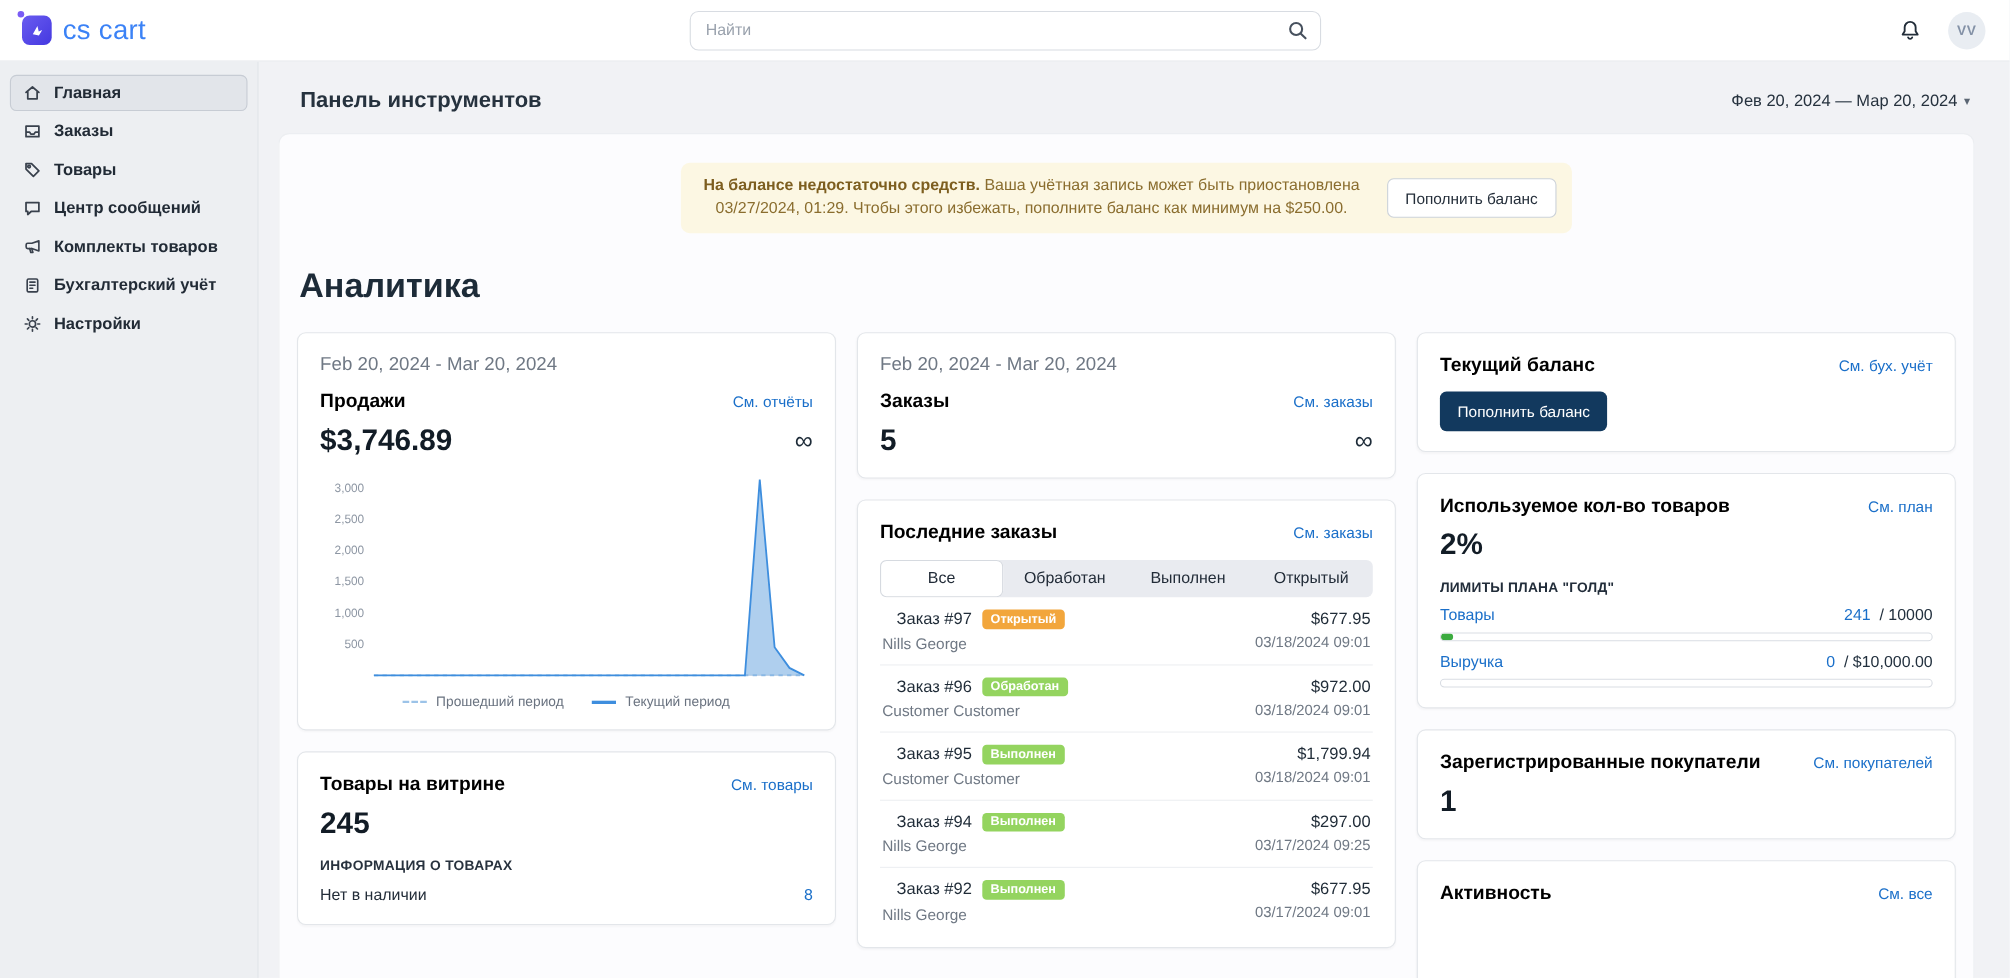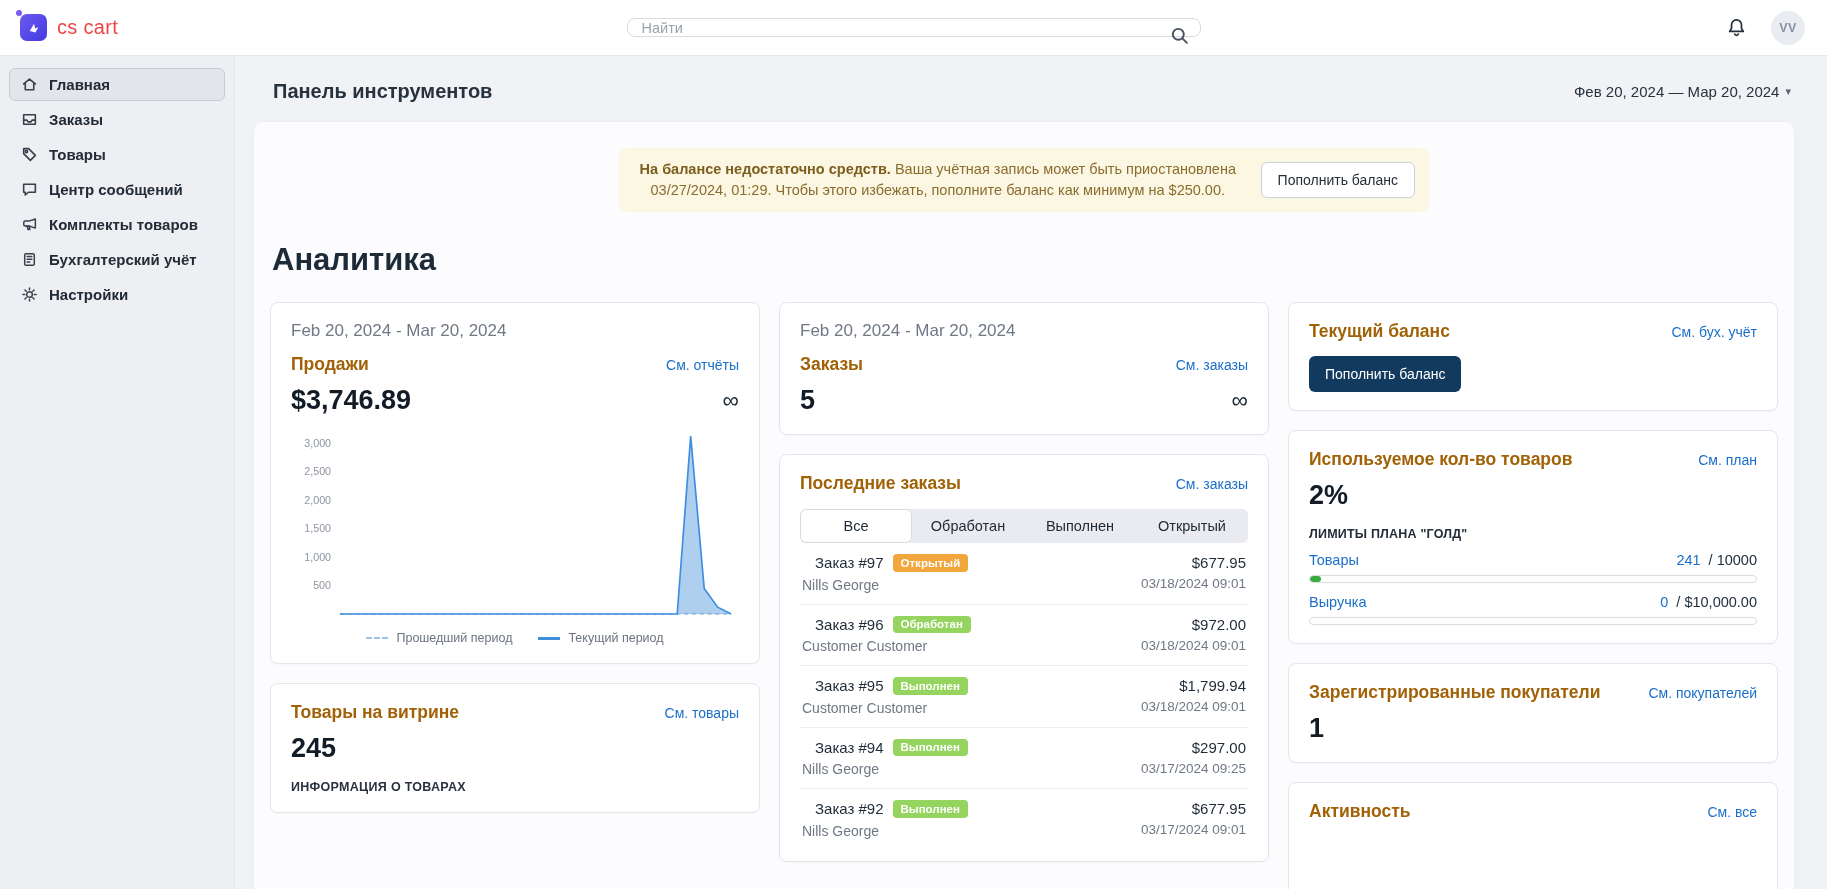--- a/index.html
+++ b/index.html
@@ -4,23 +4,23 @@
 <style>
   * { margin:0; padding:0; box-sizing:border-box; }
   html,body { width:1827px; height:889px; overflow:hidden; }
   body { font-family:"Liberation Sans", sans-serif; background:#f1f2f5; color:#233140; }
 
   
   .topbar { height:56px; background:#fff; border-bottom:1px solid #e5e8ec; display:flex; align-items:center; position:relative; z-index:5; }
   .logo { display:flex; align-items:center; gap:10px; margin-left:20px; cursor:pointer; }
   .logo-mark { position:relative; width:27px; height:27px; border-radius:7px; background:linear-gradient(135deg,#6a5cf0,#4438e0); display:flex; align-items:center; justify-content:center; }
   .logo-dot { position:absolute; left:-4px; top:-4px; width:6px; height:6px; border-radius:50%; background:#7a5cf5; }
-  .logo-text { font-size:20px; color:#ef4444; font-weight:500; letter-spacing:.3px; }
+  .logo-text { font-size:25px; color:#3b82f6; font-weight:500; letter-spacing:.3px; }
   .search-wrap { position:absolute; left:50%; transform:translateX(-50%); width:574px; }
-  .search-wrap input { width:100%; height:19px; border:1px solid #d8dce2; border-radius:8px; padding:0 42px 0 14px; font-size:14.5px; color:#6d28d9; background:#fff; outline:none; font-family:inherit; }
+  .search-wrap input { width:100%; height:36px; border:1px solid #d8dce2; border-radius:8px; padding:0 42px 0 14px; font-size:14.5px; color:#6d28d9; background:#fff; outline:none; font-family:inherit; }
   .search-wrap input::placeholder { color:#9aa2ad; }
   .search-icon { position:absolute; right:12px; top:8px; color:#47515e; }
   .topbar-right { margin-left:auto; display:flex; align-items:center; gap:24px; margin-right:22px; }
   .bell { color:#232e3a; cursor:pointer; display:flex; }
   .avatar { width:34px; height:34px; border-radius:50%; background:#e9edf2; color:#8391a6; font-size:12.5px; font-weight:700; display:flex; align-items:center; justify-content:center; letter-spacing:.5px; cursor:pointer; }
 
   
   .app { display:flex; height:833px; }
   .sidebar { width:235px; background:#edeff2; border-right:1px solid #e2e5e9; padding-top:10px; flex-shrink:0; }
   .side-item { display:flex; align-items:center; gap:11px; margin:2px 9px; padding:7px 11px; border-radius:6px; border:1px solid transparent; font-size:15px; font-weight:700; color:#222b36; cursor:pointer; }
@@ -41,21 +41,21 @@
   .banner-text b { color:#7d5e1f; }
   .banner-btn { background:#fff; border:1px solid #ccd2d9; border-radius:6px; padding:9px 16px; font-size:14px; color:#242e3a; white-space:nowrap; cursor:pointer; font-family:inherit; }
 
   .section-title { font-size:31px; font-weight:700; color:#1d2b38; margin:30px 0 24px 2px; }
 
   
   .cards-grid { display:grid; grid-template-columns:1fr 1fr 1fr; gap:19px; align-items:start; }
   .col { display:flex; flex-direction:column; gap:19px; }
   .card { background:#fff; border:1px solid #e3e6ea; border-radius:8px; padding:18px 20px; box-shadow:0 1px 2px rgba(16,24,40,.03); }
   .card-head { display:flex; justify-content:space-between; align-items:baseline; }
-  .card-title { font-size:17.5px; font-weight:700; color:#a16207; }
+  .card-title { font-size:17.5px; font-weight:700; color:#000000; }
   .card-link { font-size:14px; color:#1a6fc9; cursor:pointer; white-space:nowrap; }
   .period { font-size:17px; color:#6f7884; margin-bottom:13px; }
   .value-row { display:flex; justify-content:space-between; align-items:center; margin-top:10px; }
   .big-value { font-size:27px; font-weight:700; color:#121c26; }
   .infinity { font-size:23px; color:#1d2b38; line-height:1; }
 
   
   .sales-chart { width:100%; height:205px; margin-top:6px; display:block; }
   .sales-chart text { font-family:"Liberation Sans", sans-serif; font-size:11px; fill:#8d96a3; }
   .legend { display:flex; justify-content:center; gap:26px; margin-top:4px; }
@@ -255,20 +255,24 @@
 
           <div class="card">
             <div class="card-head">
               <span class="card-title">Товары на витрине</span>
               <span class="card-link">См. товары</span>
             </div>
             <div class="value-row">
               <span class="big-value">245</span>
             </div>
             <div class="info-heading">ИНФОРМАЦИЯ О ТОВАРАХ</div>
+            <div class="kv-row">
+              <span>Нет в наличии</span>
+              <span class="kv-val">8</span>
+            </div>
           </div>
         </div>
 
         <div class="col">
 
           <div class="card">
             <div class="period">Feb 20, 2024 - Mar 20, 2024</div>
             <div class="card-head">
               <span class="card-title">Заказы</span>
               <span class="card-link">См. заказы</span>

